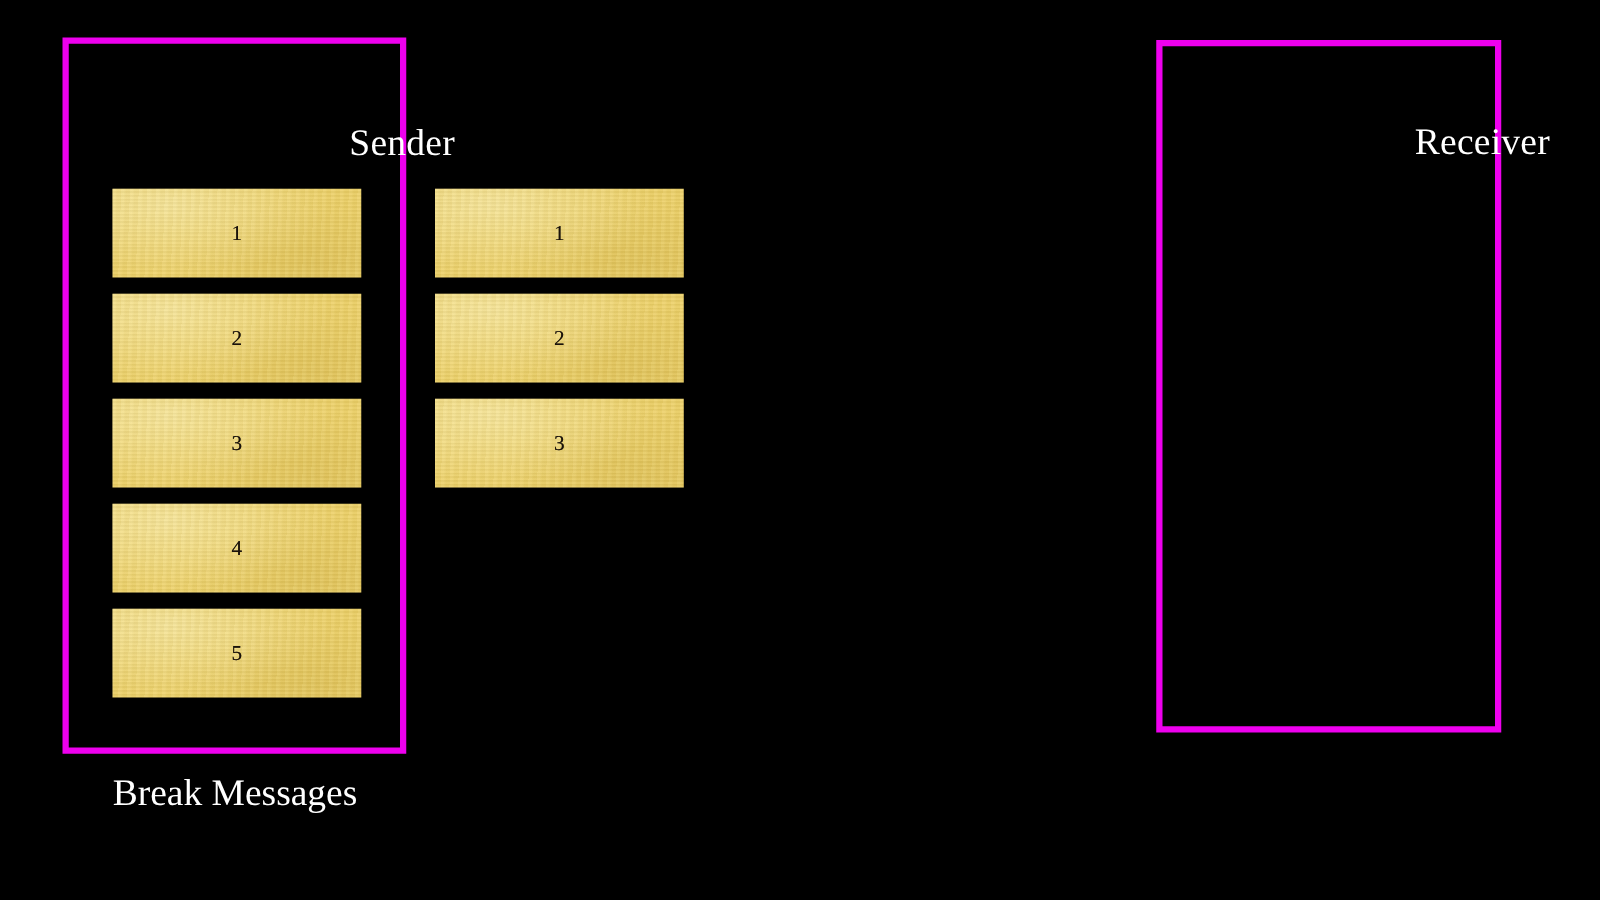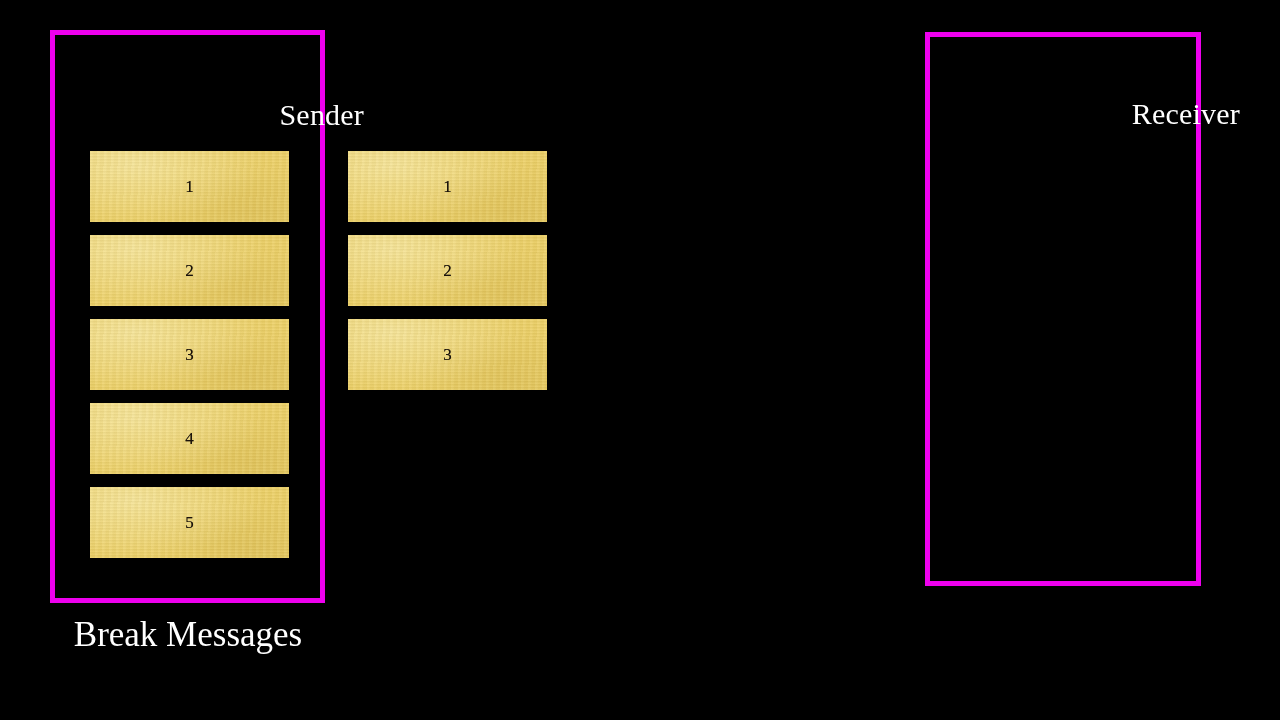--- a/index.html
+++ b/index.html
@@ -108,21 +108,21 @@
   }
 
   
   #caption {
     position: absolute;
     left: 42px;
     top: 613px;
     width: 292px;
     text-align: center;
     color: #ffffff;
-    font-size: 35px;
+    font-size: 30px;
     line-height: 44px;
   }
   .caption-line { display: block; white-space: nowrap; }
 </style>
 </head>
 <body style="background: rgb(0, 0, 0);">
 
 <div class="panel" id="sender-panel" style="border-color:#ee00ee">
   <div class="panel-title">Sender</div>
 </div>

